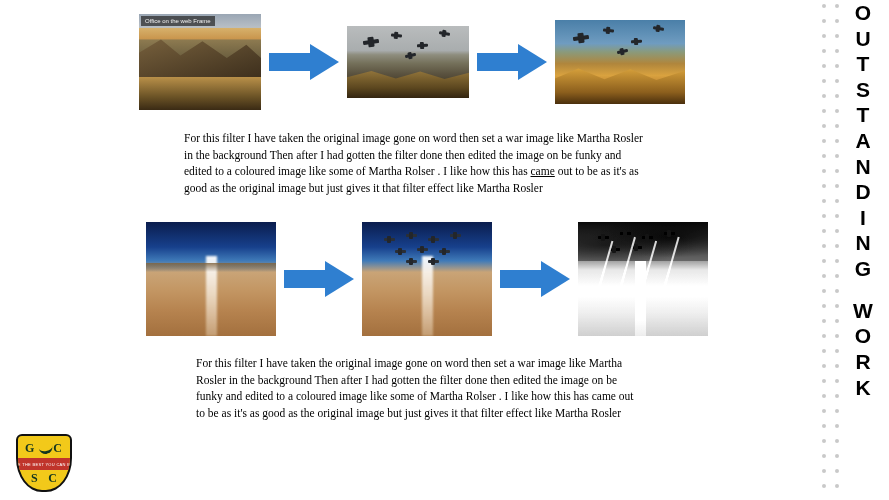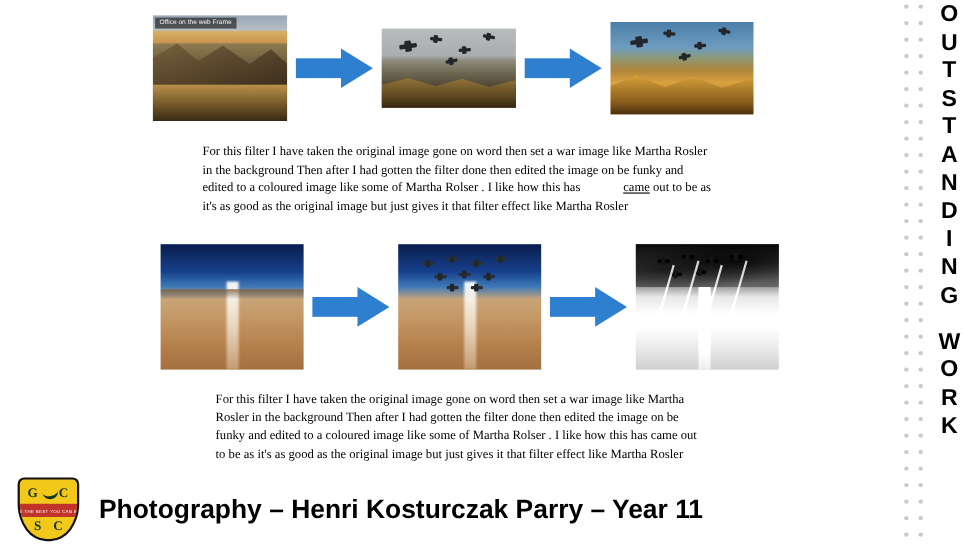--- a/index.html
+++ b/index.html
@@ -120,21 +120,21 @@
   .caption {
     position: absolute;
     font-family: "Liberation Serif", serif;
     font-size: 11.5px;
     line-height: 1.45;
     color: #000000;
     text-align: left;
   }
   .cap1 { top: 130px; left: 184px; width: 466px; text-indent: 0; }
   .cap2 { top: 355px; left: 196px; width: 444px; }
-  .caption .u { text-decoration: underline; margin-left: 36px; }
+  .caption .u { text-decoration: underline; }
 
   
   .title-row {
     position: absolute;
     left: 0;
     bottom: 0;
     width: 809px;
     height: 72px;
     display: flex;
     align-items: center;
@@ -471,21 +471,20 @@
       <div class="g-letter">G</div>
       <div class="swoosh"></div>
       <div class="c-letter">C</div>
       <div class="band">
         <span>BE THE BEST YOU CAN BE</span>
       </div>
       <div class="s-letter">S</div>
       <div class="c2-letter">C</div>
     </div>
   </div>
-  <div class="title-text">Photography – Henri Kosturczak Parry – Year 11</div>
 </div>
 
 <div class="right-banner">
   <div class="dot-col">
     <div class="dot-row">
         <div class="dot"></div>
         <div class="dot"></div>
       </div>
     <div class="dot-row">
         <div class="dot"></div>

